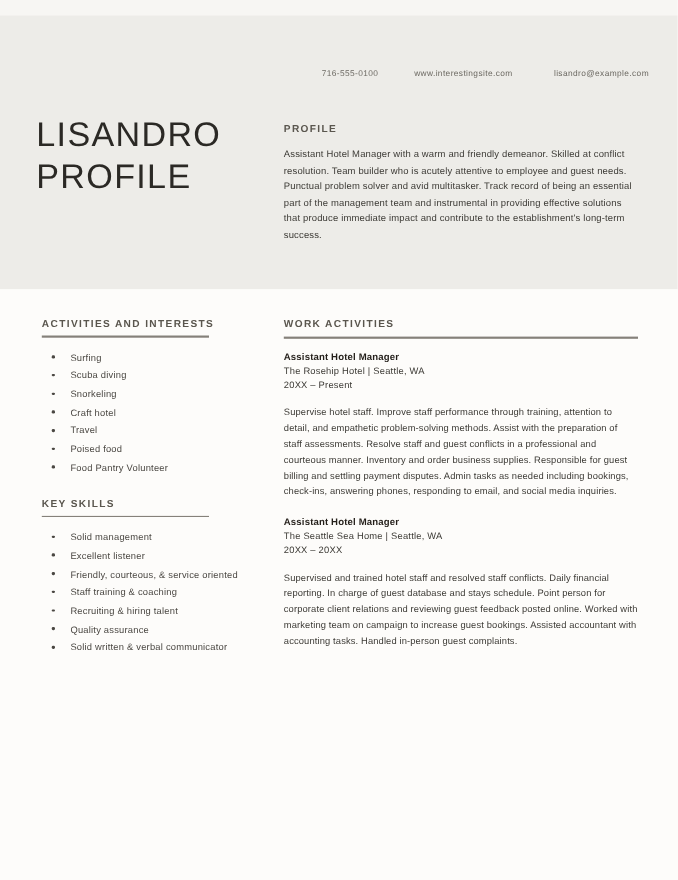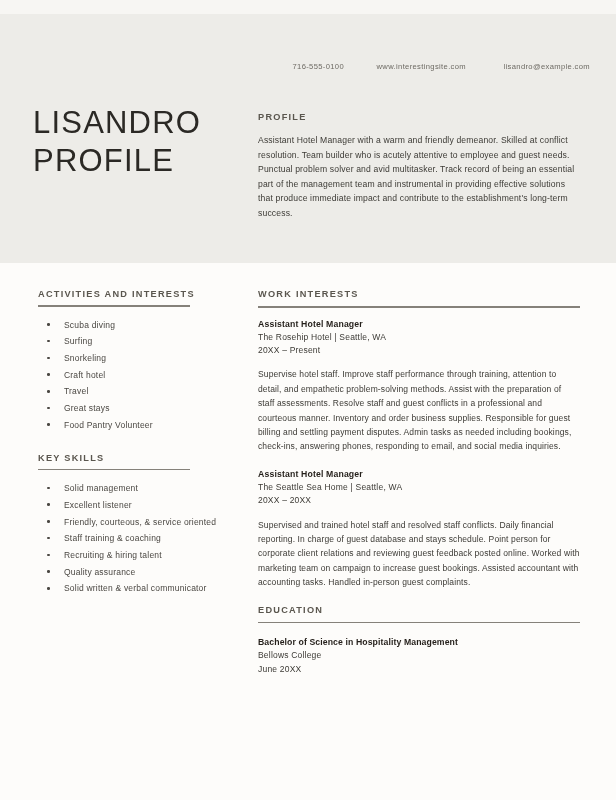--- a/index.html
+++ b/index.html
@@ -223,26 +223,26 @@
     <div class="sec-head">PROFILE</div>
     <p>Assistant Hotel Manager with a warm and friendly demeanor. Skilled at conflict resolution. Team builder who is acutely attentive to employee and guest needs. Punctual problem solver and avid multitasker. Track record of being an essential part of the management team and instrumental in providing effective solutions that produce immediate impact and contribute to the establishment's long-term success.</p>
   </div>
 
   <div class="sidebar">
 
     <div class="block">
       <div class="sec-head">ACTIVITIES AND INTERESTS</div>
       <div class="rule-side"></div>
       <ul class="blist">
+        <li>Surfing</li>
         <li>Scuba diving</li>
-        <li>Surfing</li>
         <li>Snorkeling</li>
         <li>Craft hotel</li>
         <li>Travel</li>
-        <li>Great stays</li>
+        <li>Poised food</li>
         <li>Food Pantry Volunteer</li>
       </ul>
     </div>
 
     <div class="spacer-skills"></div>
 
     <div class="block">
       <div class="sec-head">KEY SKILLS</div>
       <div class="rule-side"></div>
       <ul class="blist">
@@ -254,43 +254,34 @@
         <li>Quality assurance</li>
         <li>Solid written &amp; verbal communicator</li>
       </ul>
     </div>
 
   </div>
 
   <div class="main">
 
     <div class="block">
-      <div class="sec-head">WORK INTERESTS</div>
+      <div class="sec-head">WORK ACTIVITIES</div>
       <div class="rule-main"></div>
 
       <div class="job">
         <div class="job-title">Assistant Hotel Manager</div>
         <div class="job-meta">The Rosehip Hotel  |  Seattle, WA</div>
         <div class="job-meta">20XX – Present</div>
         <p class="job-desc">Supervise hotel staff. Improve staff performance through training, attention to detail, and empathetic problem-solving methods. Assist with the preparation of staff assessments. Resolve staff and guest conflicts in a professional and courteous manner. Inventory and order business supplies. Responsible for guest billing and settling payment disputes. Admin tasks as needed including bookings, check-ins, answering phones, responding to email, and social media inquiries.</p>
       </div>
 
       <div class="job">
         <div class="job-title">Assistant Hotel Manager</div>
         <div class="job-meta">The Seattle Sea Home  |  Seattle, WA</div>
         <div class="job-meta">20XX – 20XX</div>
         <p class="job-desc">Supervised and trained hotel staff and resolved staff conflicts. Daily financial reporting. In charge of guest database and stays schedule. Point person for corporate client relations and reviewing guest feedback posted online. Worked with marketing team on campaign to increase guest bookings. Assisted accountant with accounting tasks. Handled in-person guest complaints.</p>
       </div>
     </div>
 
-    <div class="block">
-      <div class="sec-head">EDUCATION</div>
-      <div class="rule-main"></div>
-      <div class="edu-block">
-        <div class="edu-degree">Bachelor of Science in Hospitality Management</div>
-        <div class="edu-meta">Bellows College</div>
-        <div class="edu-meta">June 20XX</div>
-      </div>
-    </div>
 
   </div>
 
 </div>
 
 </body></html>

